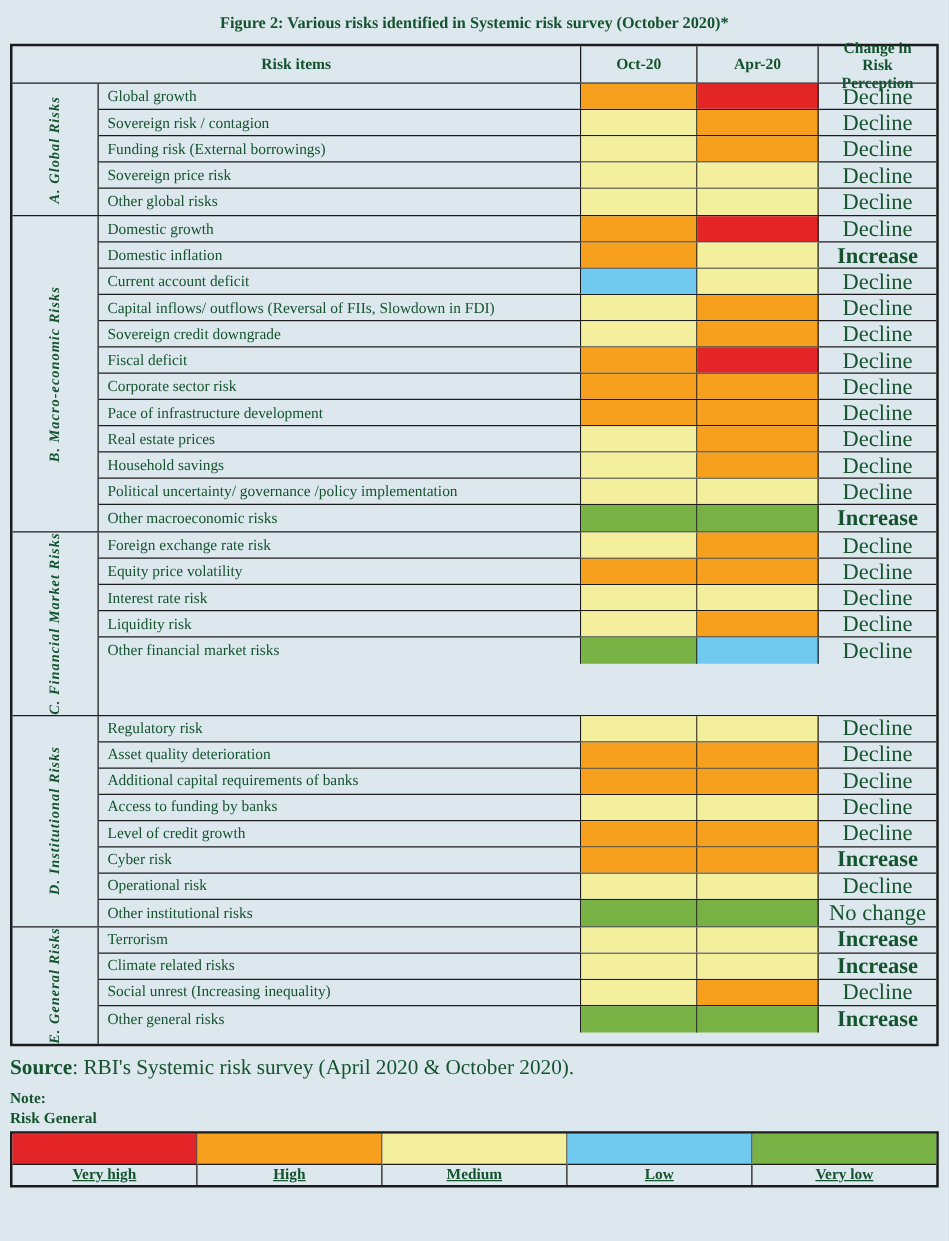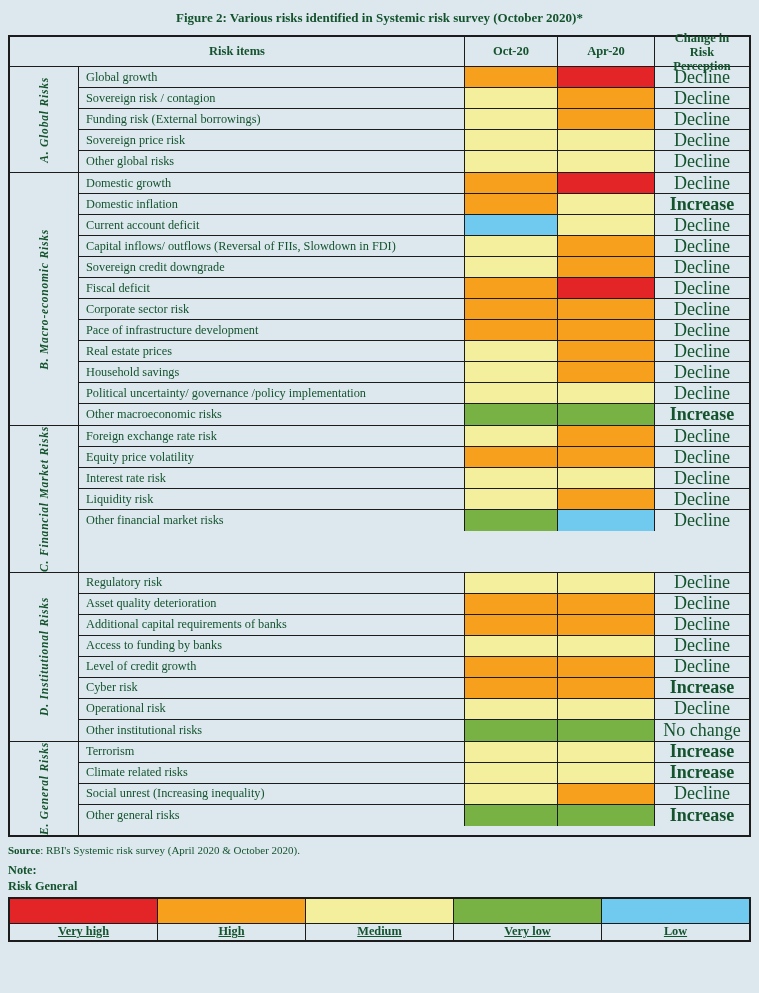--- a/index.html
+++ b/index.html
@@ -29,21 +29,21 @@
   }
   .rows { flex:1; display:flex; flex-direction:column; }
   .row { display:flex; height:21px; border-bottom:1px solid #1c1c1c; }
   .rows .row:last-child { border-bottom:none; }
   .label-cell { width:386px; border-right:1px solid #1c1c1c; display:flex; align-items:center; padding-left:7px; font-size:12.3px; }
   .oct-cell { width:93px; border-right:1px solid #1c1c1c; }
   .apr-cell { width:97px; border-right:1px solid #1c1c1c; }
   .change-cell { flex:1; display:flex; align-items:center; justify-content:center; font-size:18px; }
   .bold { font-weight:bold; }
 
-  .source-line { margin-top:7px; font-size:11px; }
+  .source-line { margin-top:7px; font-size:17px; }
   .source-label { font-weight:bold; }
   .note-block { margin-top:7px; font-weight:bold; font-size:12.3px; line-height:1.3; }
 
   .legend { margin-top:2px; border:2px solid #1c1c1c; display:flex; width:743px; }
   .legend-col { flex:1; border-right:1px solid #1c1c1c; }
   .legend-col:last-child { border-right:none; }
   .legend-swatch { height:25px; border-bottom:1px solid #1c1c1c; }
   .legend-label { height:16px; display:flex; align-items:center; justify-content:center; font-weight:bold; font-size:12.3px;text-decoration:underline; }
 </style>
 </head>
@@ -360,23 +360,23 @@
         <div class="legend-swatch" style="background: rgb(246, 160, 30);"></div>
         <div class="legend-label">High</div>
       </div>
 
       <div class="legend-col">
         <div class="legend-swatch" style="background: rgb(244, 239, 157);"></div>
         <div class="legend-label">Medium</div>
       </div>
 
       <div class="legend-col">
+        <div class="legend-swatch" style="background: rgb(112, 202, 240);"></div>
+        <div class="legend-label">Low</div>
+      </div>
+
+      <div class="legend-col">
         <div class="legend-swatch" style="background: rgb(120, 177, 68);"></div>
         <div class="legend-label">Very low</div>
       </div>
-
-      <div class="legend-col">
-        <div class="legend-swatch" style="background: rgb(112, 202, 240);"></div>
-        <div class="legend-label">Low</div>
-      </div>
     </div>
 
 </div>
 
 </body></html>

